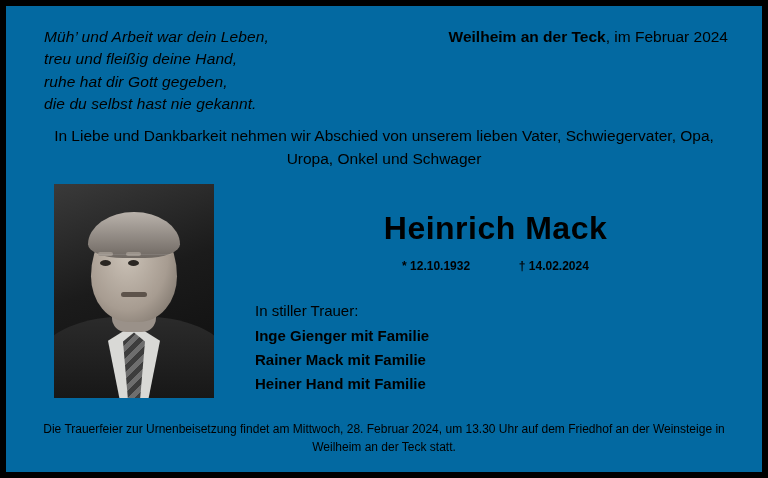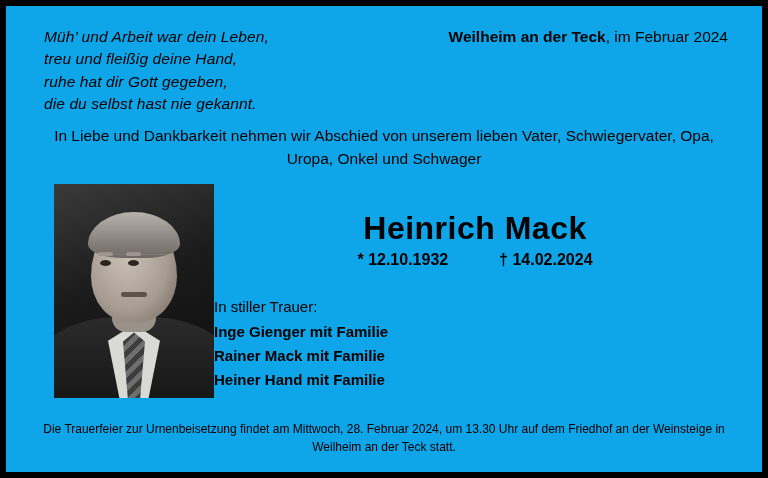--- a/index.html
+++ b/index.html
@@ -12,21 +12,21 @@
     height: 478px;
     font-family: "Liberation Sans", sans-serif;
     color: #000000;
     overflow: hidden;
   }
   .obituary {
     position: relative;
     box-sizing: border-box;
     width: 768px;
     height: 478px;
-    background: #0ea5e9;
+    background: #0369a1;
     border: 6px solid #000000;
     padding: 18px 26px 10px 26px;
   }
   .top-row {
     display: flex;
     justify-content: space-between;
     align-items: flex-start;
     gap: 20px;
   }
   .verse {
@@ -51,20 +51,21 @@
     margin-top: 8px;
     text-align: center;
     font-size: 15.5px;
     line-height: 1.5;
     padding: 0 6px;
   }
   .body-row {
     margin-top: 14px;
     display: flex;
     align-items: flex-start;
+    gap: 41px;
   }
   .portrait {
     width: 160px;
     height: 214px;
     flex: 0 0 160px;
     margin-left: 22px;
     background: #111;
     position: relative;
     overflow: hidden;
   }
@@ -177,22 +178,22 @@
     flex: 1 1 auto;
     text-align: center;
     padding-top: 26px;
   }
   .deceased-name {
     font-size: 32px;
     font-weight: bold;
     letter-spacing: 0.5px;
   }
   .dates {
-    margin-top: 4px;
-    font-size: 16px;
+    margin-top: 12px;
+    font-size: 12px;
     font-weight: bold;
   }
   .dates .sep {
     display: inline-block;
     width: 42px;
   }
   .mourners {
     margin-top: 26px;
     text-align: left;
     font-size: 15px;

